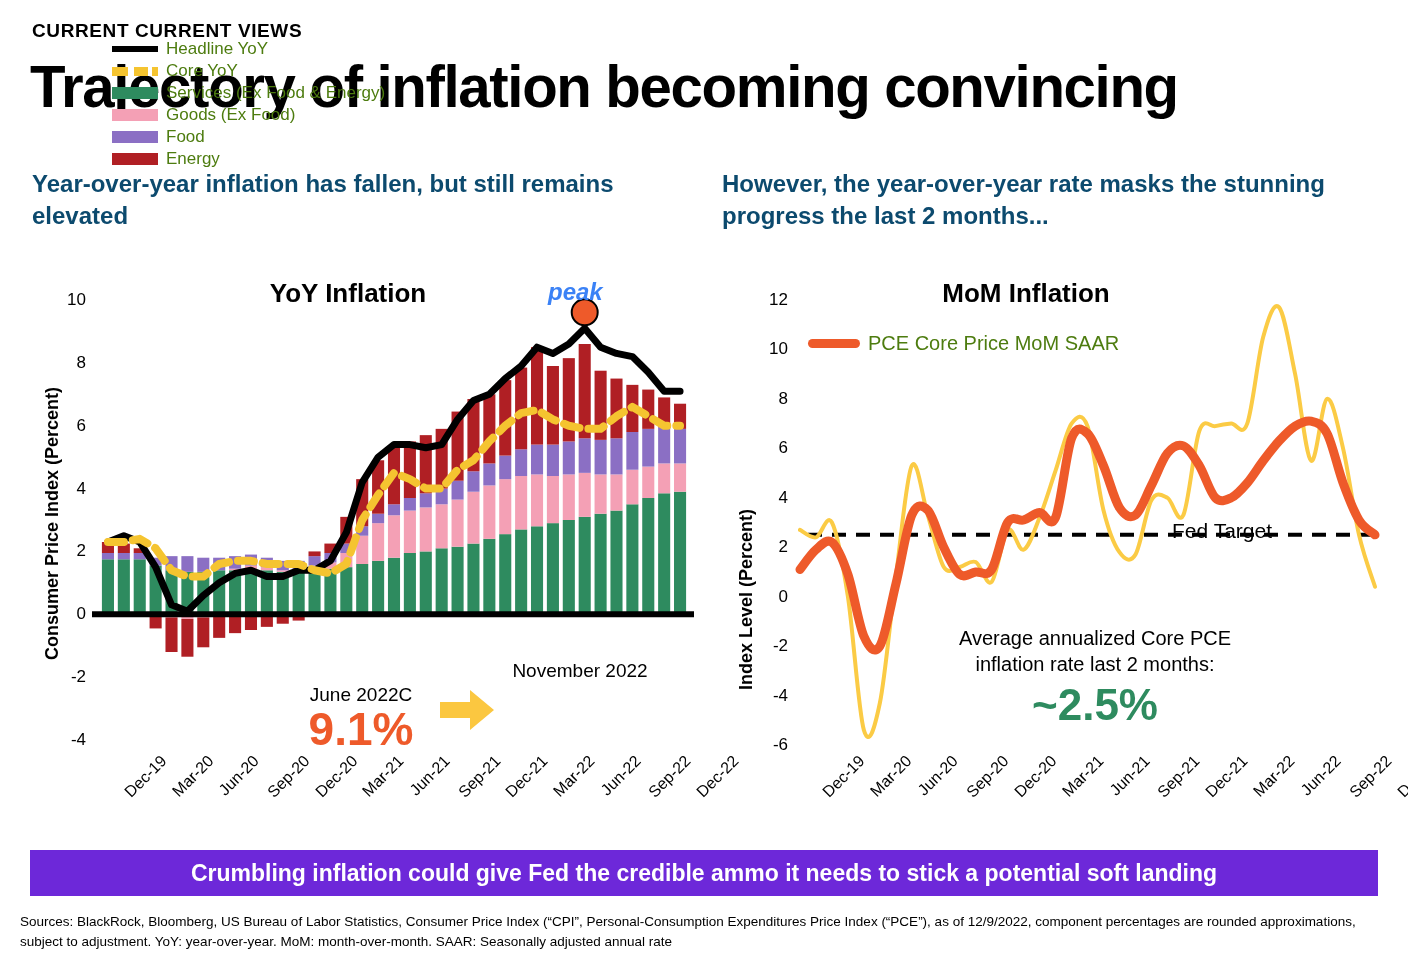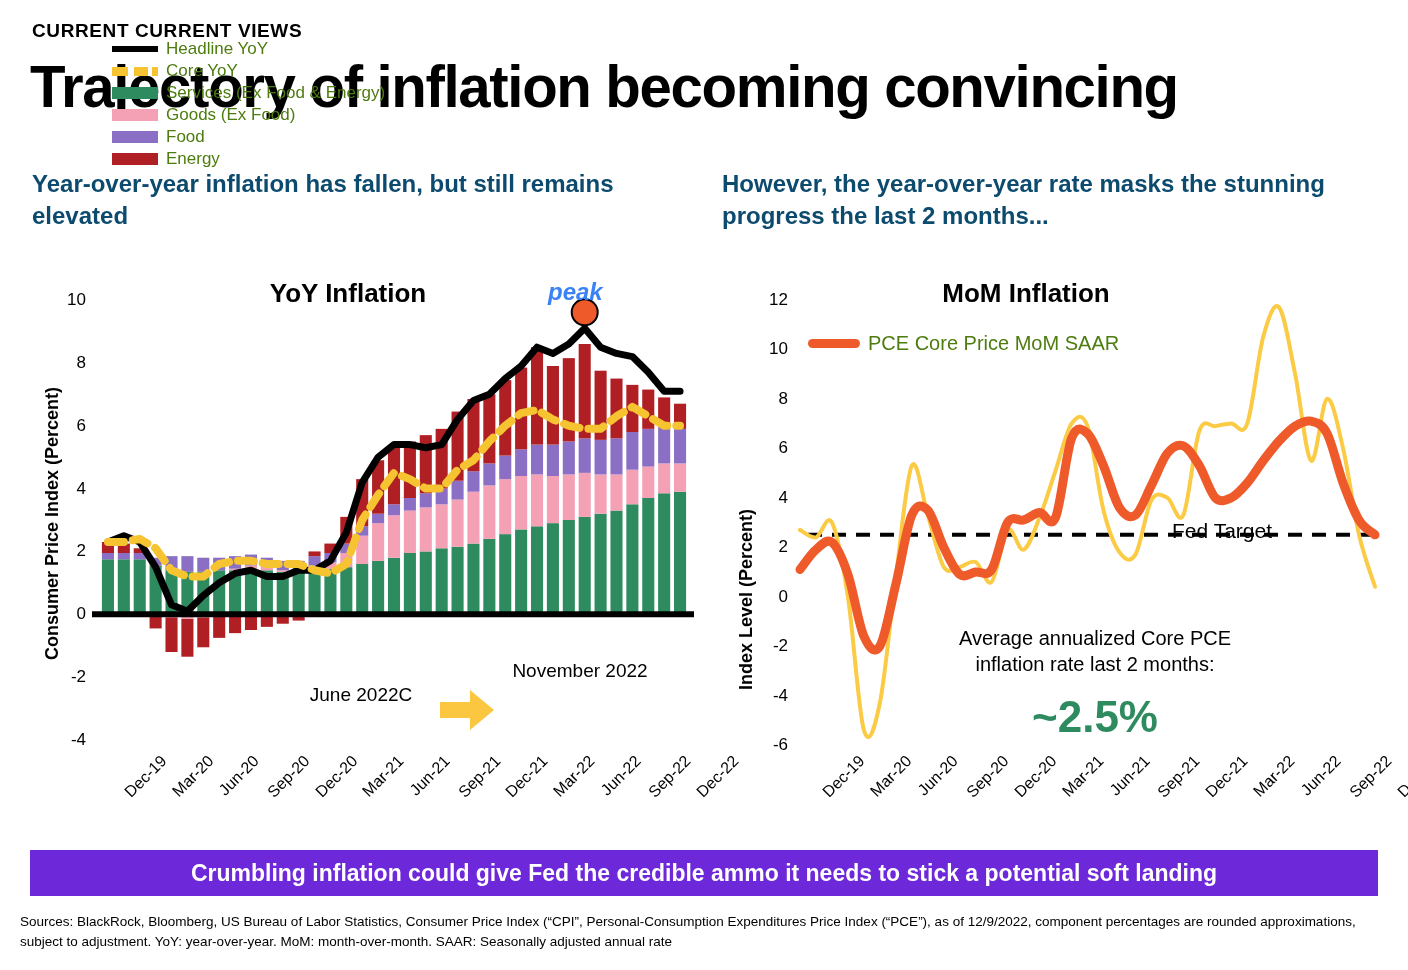--- a/index.html
+++ b/index.html
@@ -96,21 +96,21 @@
   .orange-big { color: #EE5A2A; }
   .black-big { color: #000; }
   .green-big { color: #2E8B5F; }
 
   .june-block   { left: 286px; top: 660px; width: 150px; margin-top: 24px; }
   .nov-block    { left: 490px; top: 660px; width: 180px; }
   .arrow-wrap   { position: absolute; left: 440px; top: 690px; width: 54px; height: 40px; }
 
   .avg-block { left: 930px; top: 625px; width: 330px; }
   .avg-block .ann-small { font-size: 20px; line-height: 1.3; }
-  .avg-block .ann-big { font-size: 44px; margin-top: 18px; }
+  .avg-block .ann-big { font-size: 44px; margin-top: 6px; }
 
   .fed-target-lbl {
     position: absolute; left: 1172px; top: 519px;
     font-size: 21px; color: #000;
   }
 
   
   .banner {
     position: absolute; left: 30px; top: 850px; width: 1348px; height: 46px;
     background: #6d28d9; color: #fff;
@@ -342,20 +342,21 @@
       <line x1="-8" y1="314.2857142857143" x2="594" y2="314.2857142857143" stroke="#000" stroke-width="6"></line>
       <path d="M7.945945945945946,242 L23.83783783783784,235.7142857142857 L39.729729729729726,242 L55.62162162162162,267.1428571428571 L71.51351351351352,304.8571428571429 L87.4054054054054,311.14285714285717 L103.2972972972973,295.42857142857144 L119.1891891891892,282.8571428571429 L135.08108108108107,273.42857142857144 L150.97297297297297,270.2857142857143 L166.86486486486484,276.57142857142856 L182.75675675675674,276.57142857142856 L198.64864864864865,270.2857142857143 L214.54054054054052,270.2857142857143 L230.43243243243242,260.8571428571429 L246.3243243243243,232.57142857142858 L262.2162162162162,182.28571428571433 L278.10810810810807,157.1428571428571 L294,144.57142857142856 L309.8918918918919,144.57142857142856 L325.78378378378375,147.71428571428567 L341.6756756756757,144.57142857142856 L357.56756756756755,119.42857142857144 L373.4594594594594,100.57142857142856 L389.35135135135135,94.28571428571428 L405.2432432432432,78.57142857142861 L421.1351351351351,66 L437.027027027027,47.14285714285711 L452.9189189189189,53.42857142857139 L468.8108108108108,44 L484.70270270270265,28.285714285714278 L500.5945945945946,47.14285714285711 L516.4864864864865,53.42857142857139 L532.3783783783783,56.57142857142861 L548.2702702702702,72.28571428571433 L564.1621621621621,91.14285714285717 L580.0540540540541,91.14285714285717" fill="none" stroke="#000000" stroke-width="7" stroke-linejoin="round" stroke-linecap="round"></path>
       <path d="M7.945945945945946,242 L23.83783783783784,242 L39.729729729729726,238.85714285714283 L55.62162162162162,248.2857142857143 L71.51351351351352,270.2857142857143 L87.4054054054054,276.57142857142856 L103.2972972972973,276.57142857142856 L119.1891891891892,264 L135.08108108108107,260.8571428571429 L150.97297297297297,260.8571428571429 L166.86486486486484,264 L182.75675675675674,264 L198.64864864864865,264 L214.54054054054052,270.2857142857143 L230.43243243243242,273.42857142857144 L246.3243243243243,264 L262.2162162162162,220 L278.10810810810807,194.85714285714286 L294,172.8571428571429 L309.8918918918919,179.14285714285717 L325.78378378378375,188.57142857142858 L341.6756756756757,188.57142857142858 L357.56756756756755,169.71428571428572 L373.4594594594594,160.28571428571428 L389.35135135135135,141.4285714285714 L405.2432432432432,125.71428571428572 L421.1351351351351,113.14285714285711 L437.027027027027,110 L452.9189189189189,119.42857142857144 L468.8108108108108,125.71428571428572 L484.70270270270265,128.85714285714283 L500.5945945945946,128.85714285714283 L516.4864864864865,116.28571428571428 L532.3783783783783,106.85714285714289 L548.2702702702702,116.28571428571428 L564.1621621621621,125.71428571428572 L580.0540540540541,125.71428571428572" fill="none" stroke="#F5C430" stroke-width="8" stroke-linejoin="round" stroke-linecap="round" stroke-dasharray="16 9"></path>
       <circle cx="484.70270270270265" cy="12.285714285714278" r="13" fill="#EE5A2A" stroke="#000" stroke-width="2"></circle>
     </svg>
 
   <div class="ann-peak">peak</div>
 
   <div class="ann-box june-block">
     <div class="ann-small">June 2022C</div>
+    <div class="ann-big orange-big">9.1%</div>
   </div>
   <div class="arrow-wrap">
     <svg width="54" height="40" viewBox="0 0 54 40">
       <path d="M0 12 H30 V0 L54 20 L30 40 V28 H0 Z" fill="#FBC740"></path>
     </svg>
   </div>
   <div class="ann-box nov-block">
     <div class="ann-small">November 2022</div>
   </div>
 

